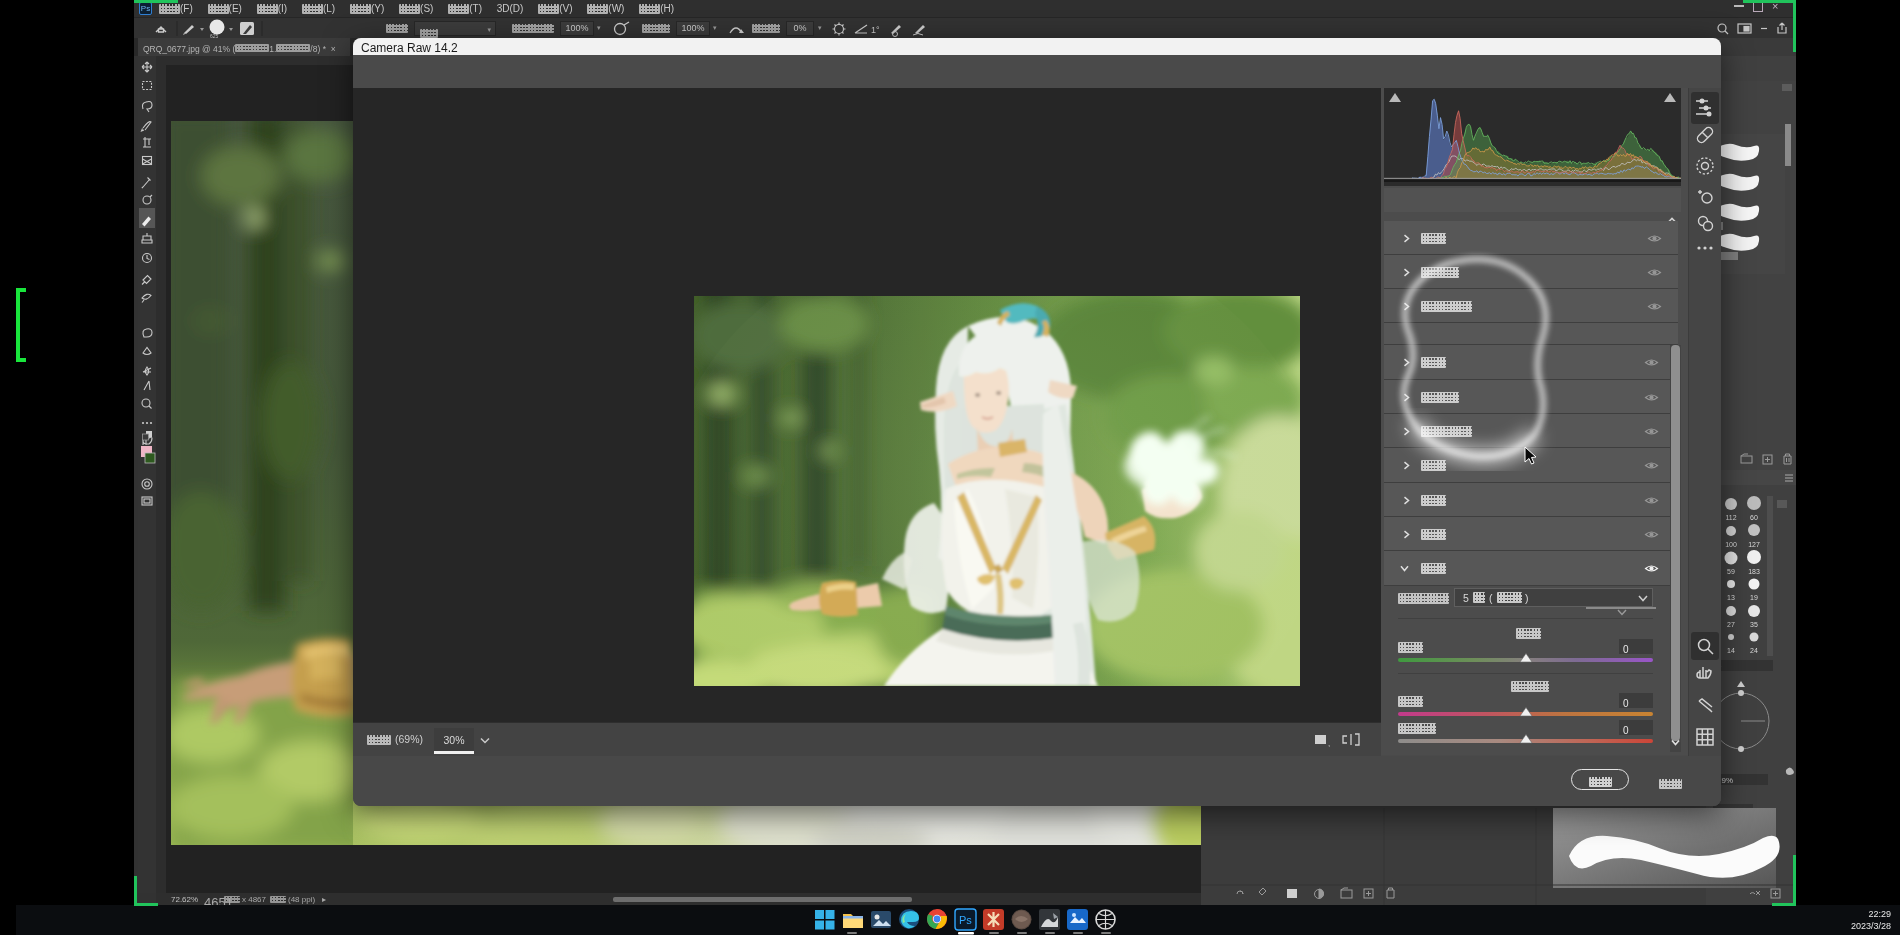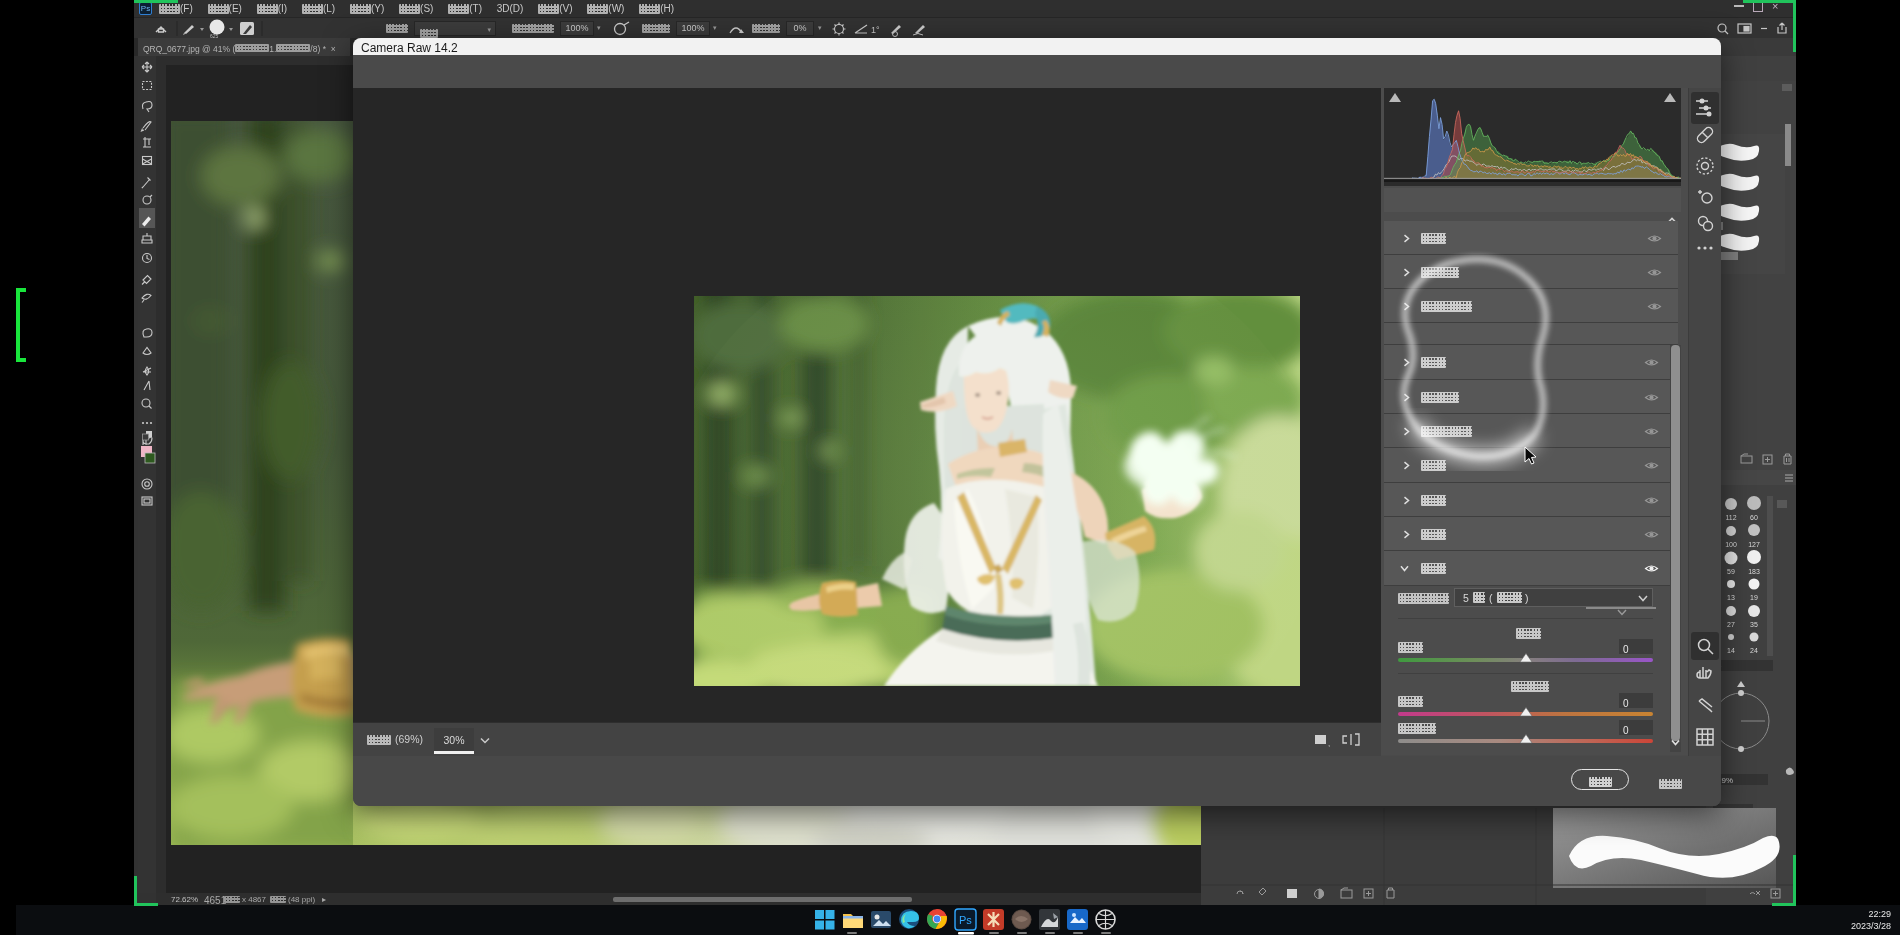--- a/index.html
+++ b/index.html
@@ -277,21 +277,21 @@
           <path d="M574.5 835 v5 M572 837.5 h5"></path>
   </g>
   <line x1="0" y1="829" x2="595" y2="829" stroke="#333" stroke-width="1"></line>
   <line x1="183" y1="752" x2="183" y2="849" stroke="#353535" stroke-width="1"></line>
   <line x1="335" y1="752" x2="335" y2="849" stroke="#353535" stroke-width="1"></line>
 </svg>
 </div>
 
 <div class="abs" id="statusbar" style="left:140px;top:893px;width:1045px;height:12px;background:#2e2e2e;">
   <span class="abs" style="left:15px;top:2px;color:#c0c0c0;font-size:8px;">72.62%</span>
-  <span class="abs" style="left:48px;top:2px;color:#a8a8a8;font-size:10px;">4651 </span>
+  <span class="abs" style="left:48px;top:2px;color:#a8a8a8;font-size:13px;">4651 </span>
   <span class="abs cj" style="left:68px;top:3px;width:16px;height:7px;--c:#a8a8a8;"></span>
   <span class="abs" style="left:86px;top:2px;color:#a8a8a8;font-size:8px;">x 4867 </span>
   <span class="abs cj" style="left:114px;top:3px;width:16px;height:7px;--c:#a8a8a8;"></span>
   <span class="abs" style="left:132px;top:2px;color:#a8a8a8;font-size:8px;">(48 ppi)</span>
   <span class="abs" style="left:166px;top:2px;color:#a8a8a8;font-size:8px;">▸</span>
   <div class="abs" style="left:457px;top:4px;width:299px;height:5px;background:#6e6e6e;border-radius:2px;"></div>
 </div>
 
 <div class="abs" id="canvasphoto" style="left:155px;top:121px;width:1030px;height:724px;">
 <svg width="1030" height="724" viewBox="0 0 1030 724">

